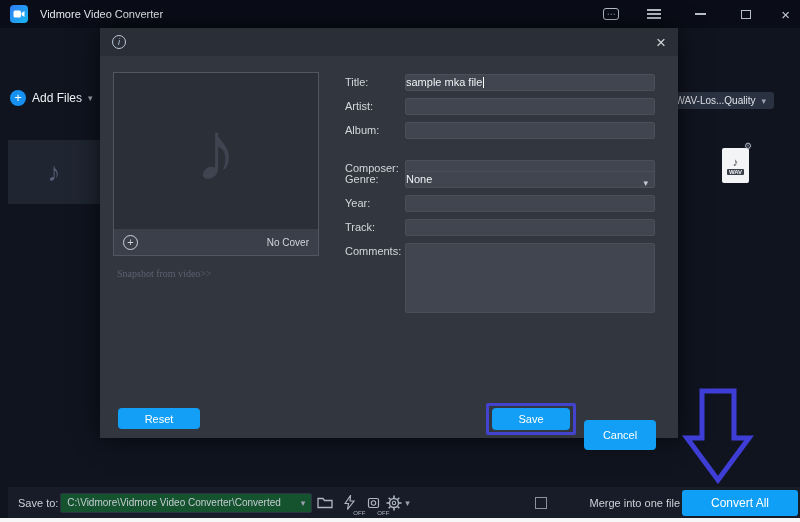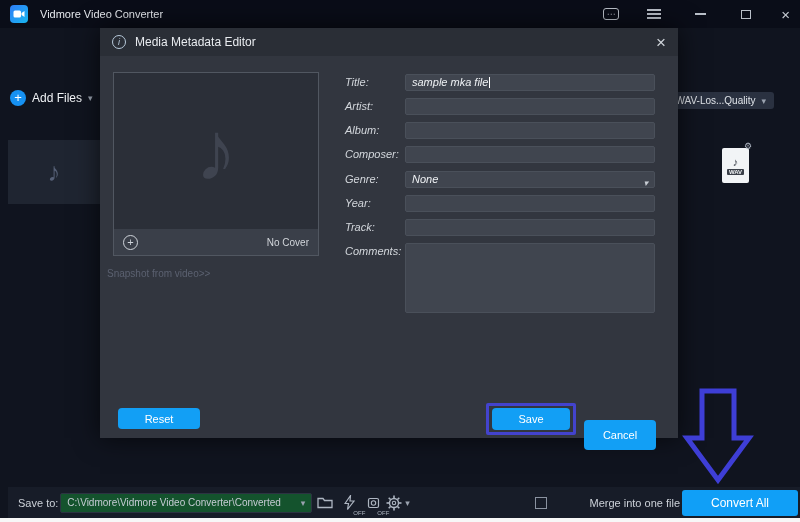--- a/index.html
+++ b/index.html
@@ -75,25 +75,25 @@
   .dlg-close { margin-left:auto; font-size:17px; color:#cfd4da; line-height:1; }
   .cover-box { position:absolute; left:13px; top:44px; width:206px; height:184px;
                border:1px solid #515761; background:#2b2f38; }
   .cover-note { position:absolute; left:0; top:8px; width:100%; height:140px; display:flex;
                 align-items:center; justify-content:center; font-size:84px; color:#3f4450; }
   .cover-strip { position:absolute; left:0; bottom:0; width:100%; height:26px; background:#3a3f49;
                  display:flex; align-items:center; justify-content:space-between; padding:0 9px; }
   .addcover-circle { width:15px; height:15px; border:1.5px solid #cfd4da; border-radius:50%;
                      color:#cfd4da; font-size:11px; display:flex; align-items:center; justify-content:center; line-height:0; }
   .nocover { font-size:10px; color:#d2d6db; }
-  .snapshot { position:absolute; left:7px; top:240px; font-size:10px; color:#5b6170; }
-  .frow { position:absolute; left:245px; height:17px; display:flex;font-style:italic; }
+  .snapshot { position:absolute; left:17px; top:240px; font-size:10px; color:#5b6170;font-family:Liberation Serif, serif; }
+  .frow { position:absolute; left:245px; height:17px; display:flex; }
   .flabel { width:60px; font-size:11px; color:#d3d7dc; line-height:17px; }
   .finput { position:relative; width:250px; height:17px; background:#40454f; border:1px solid #4a505a;
-            border-radius:2px; font-size:11px; color:#eef1f4; line-height:15px; padding:0 6px;
+            border-radius:2px; font-size:11px; color:#eef1f4; line-height:15px; padding:0 0;
             white-space:nowrap; overflow:hidden; }
   .caret-bar { display:inline-block; width:1px; height:11px; background:#fff; margin-left:1px; vertical-align:-2px; }
   .fselect .sel-caret { position:absolute; right:6px; top:4px; font-size:9px; color:#c8cdd4; }
   .fcomments { height:70px !important; }
   .dlg-btn { position:absolute; background:#129ff5; border-radius:4px; color:#fff; font-size:11px;
              display:flex; align-items:center; justify-content:center; }
   .btn-reset  { left:18px;  top:380px; width:82px; height:21px; }
   .btn-save   { left:392px; top:380px; width:78px; height:22px; }
   .btn-cancel { left:484px; top:392px; width:72px; height:30px; }
   
@@ -147,21 +147,20 @@
 
 <div class="wav-file">
   <span class="wav-gear">⚙</span>
   <span class="doc-note">♪</span>
   <span class="wav-label">WAV</span>
 </div>
 
 <div class="dialog">
   <div class="dlg-header">
     <span class="info-icon">i</span>
-    <span class="dlg-title">Media Metadata Editor</span>
     <span class="dlg-close">×</span>
   </div>
 
   <div class="cover-box">
     <div class="cover-note">♪</div>
     <div class="cover-strip">
       <span class="addcover-circle">
           <span>+</span>
         </span>
       <span class="nocover">No Cover</span>
@@ -174,21 +173,21 @@
     <div class="finput"><span>sample mka file</span><span class="caret-bar"></span></div>
   </div>
   <div class="frow" style="top:70px">
     <span class="flabel">Artist:</span>
     <div class="finput"><span></span></div>
   </div>
   <div class="frow" style="top:94px">
     <span class="flabel">Album:</span>
     <div class="finput"><span></span></div>
   </div>
-  <div class="frow" style="top:118px">
+  <div class="frow" style="top:132px">
     <span class="flabel">Composer:</span>
     <div class="finput"><span></span></div>
   </div>
   <div class="frow" style="top:143px">
     <span class="flabel">Genre:</span>
     <div class="finput fselect">
       <span>None</span>
       <span class="sel-caret">▾</span>
     </div>
   </div>

